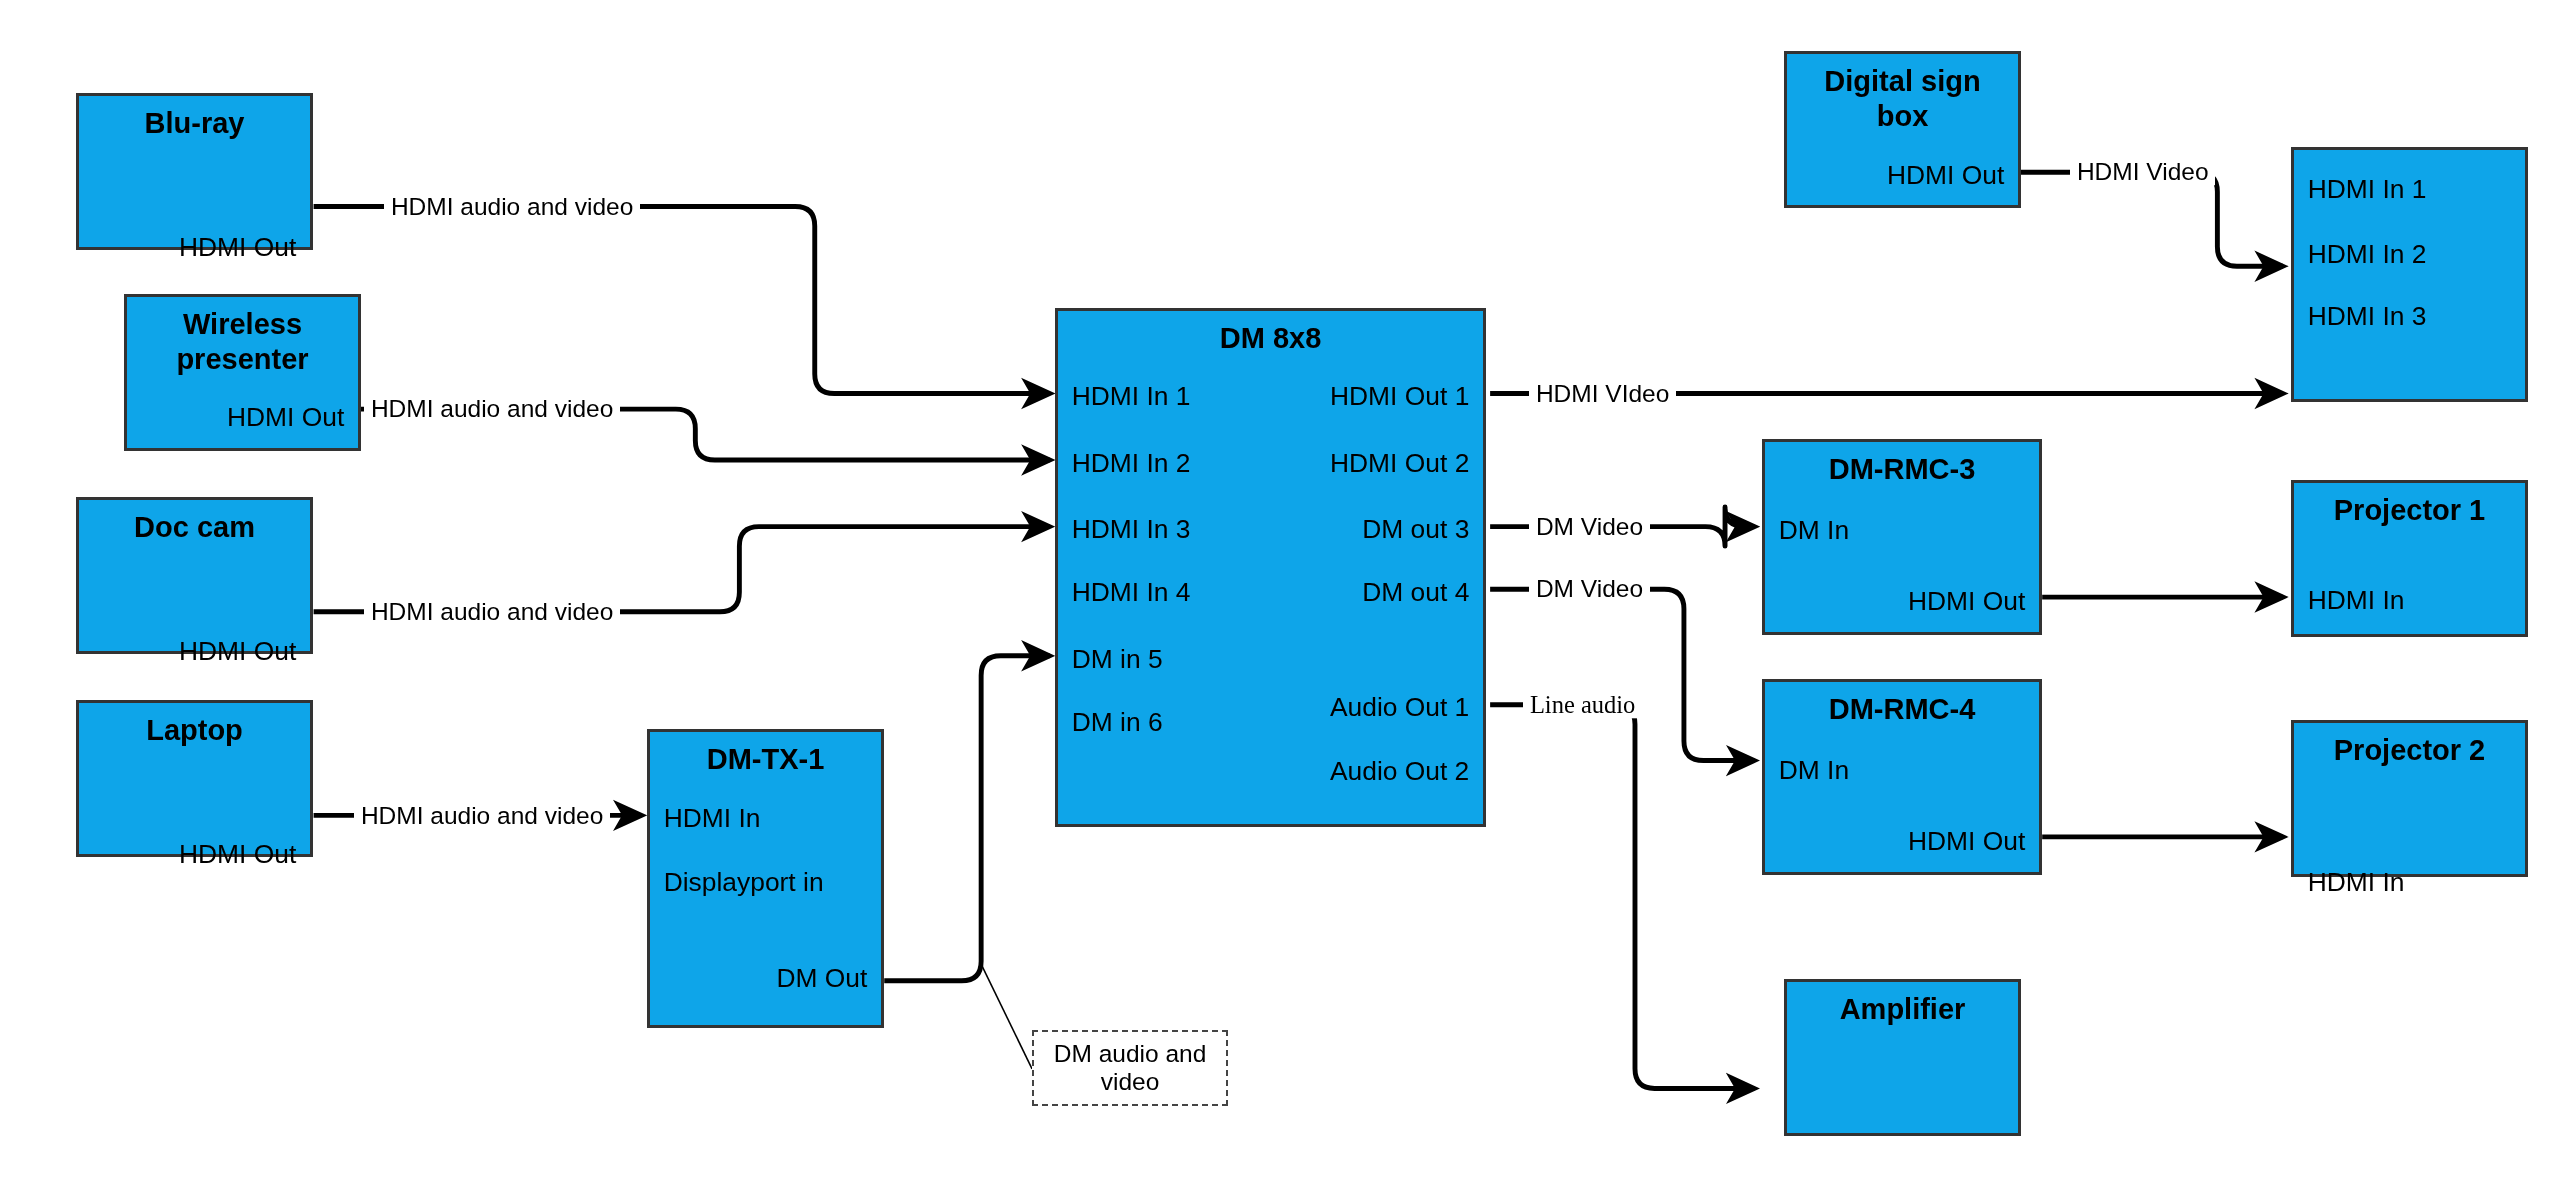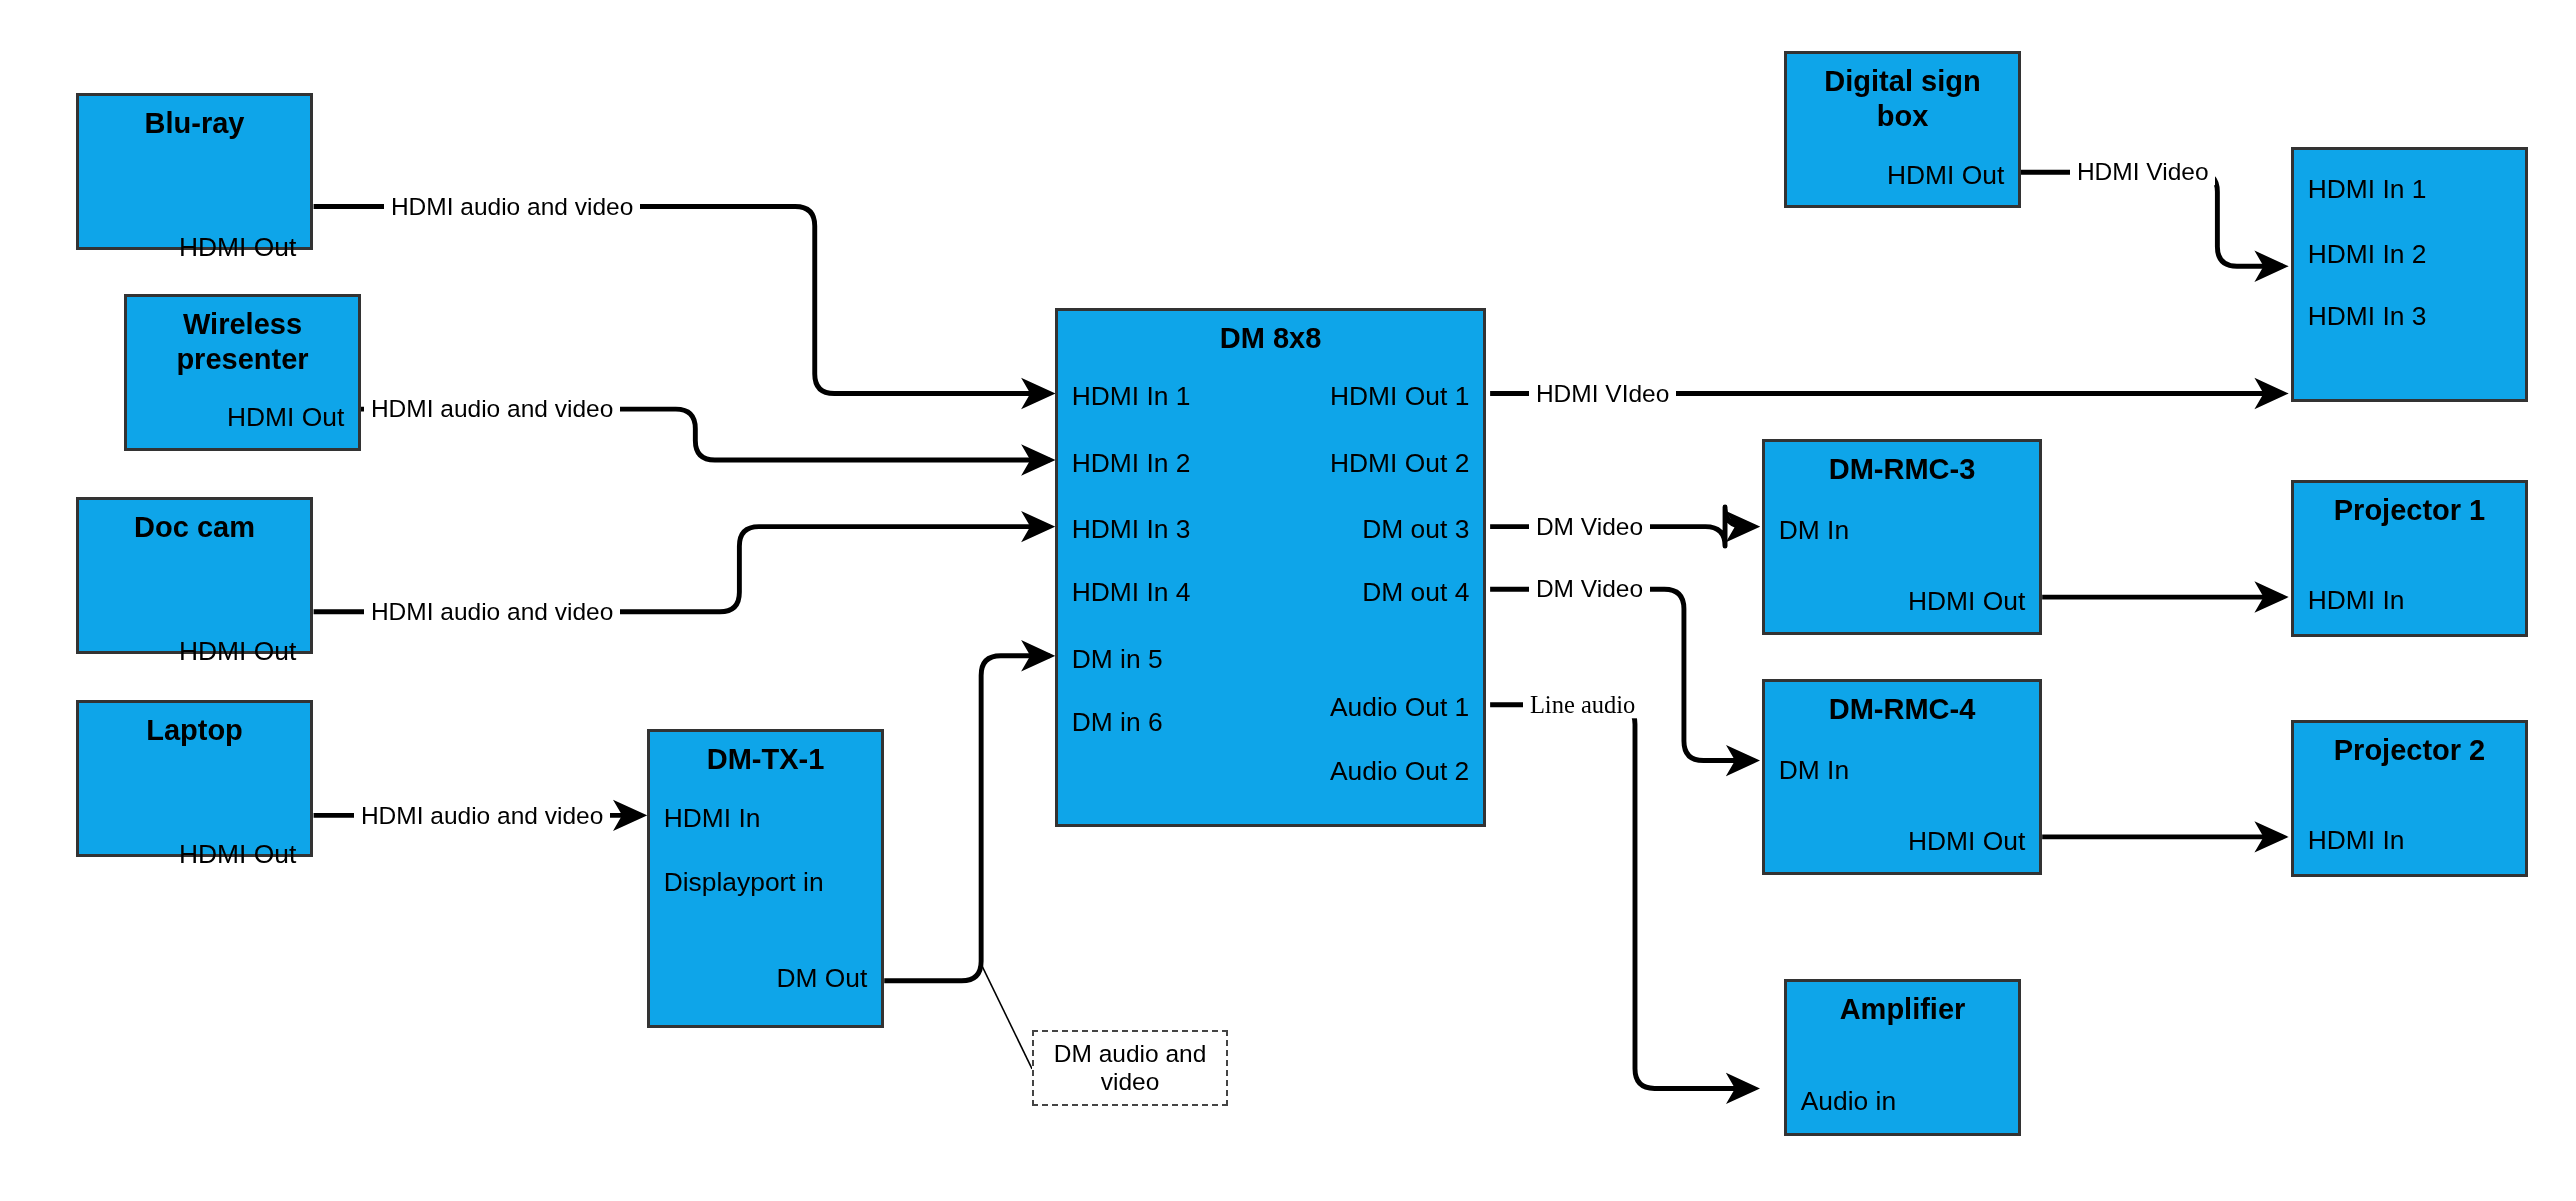--- a/index.html
+++ b/index.html
@@ -244,30 +244,27 @@
     </div>
   </div>
 
   <div class="node" style="left:2291px; top:480px; width:237px; height:157px;">
     <div class="node-title">Projector 1</div>
     <div class="ports">
       <div class="port left" style="top:72px;">HDMI In</div>
     </div>
   </div>
 
-  <div class="node" style="left:2291px; top:720px; width:237px; height:157px;">
+  <div class="node" style="left:2291px; top:720px; width:237px; height:157px;gap:42px;">
     <div class="node-title">Projector 2</div>
     <div class="ports">
       <div class="port left" style="top:72px;">HDMI In</div>
     </div>
   </div>
 
   <div class="node" style="left:1784px; top:979px; width:237px; height:157px;">
     <div class="node-title">Amplifier</div>
-    <div class="ports">
-      <div class="port left" style="top:74px;">Audio in</div>
-    </div>
   </div>
 
   <div class="note" style="left:1032px; top:1030px; width:196px; height:76px;">DM audio and video</div>
 
 </div>
 
 
 </body></html>

